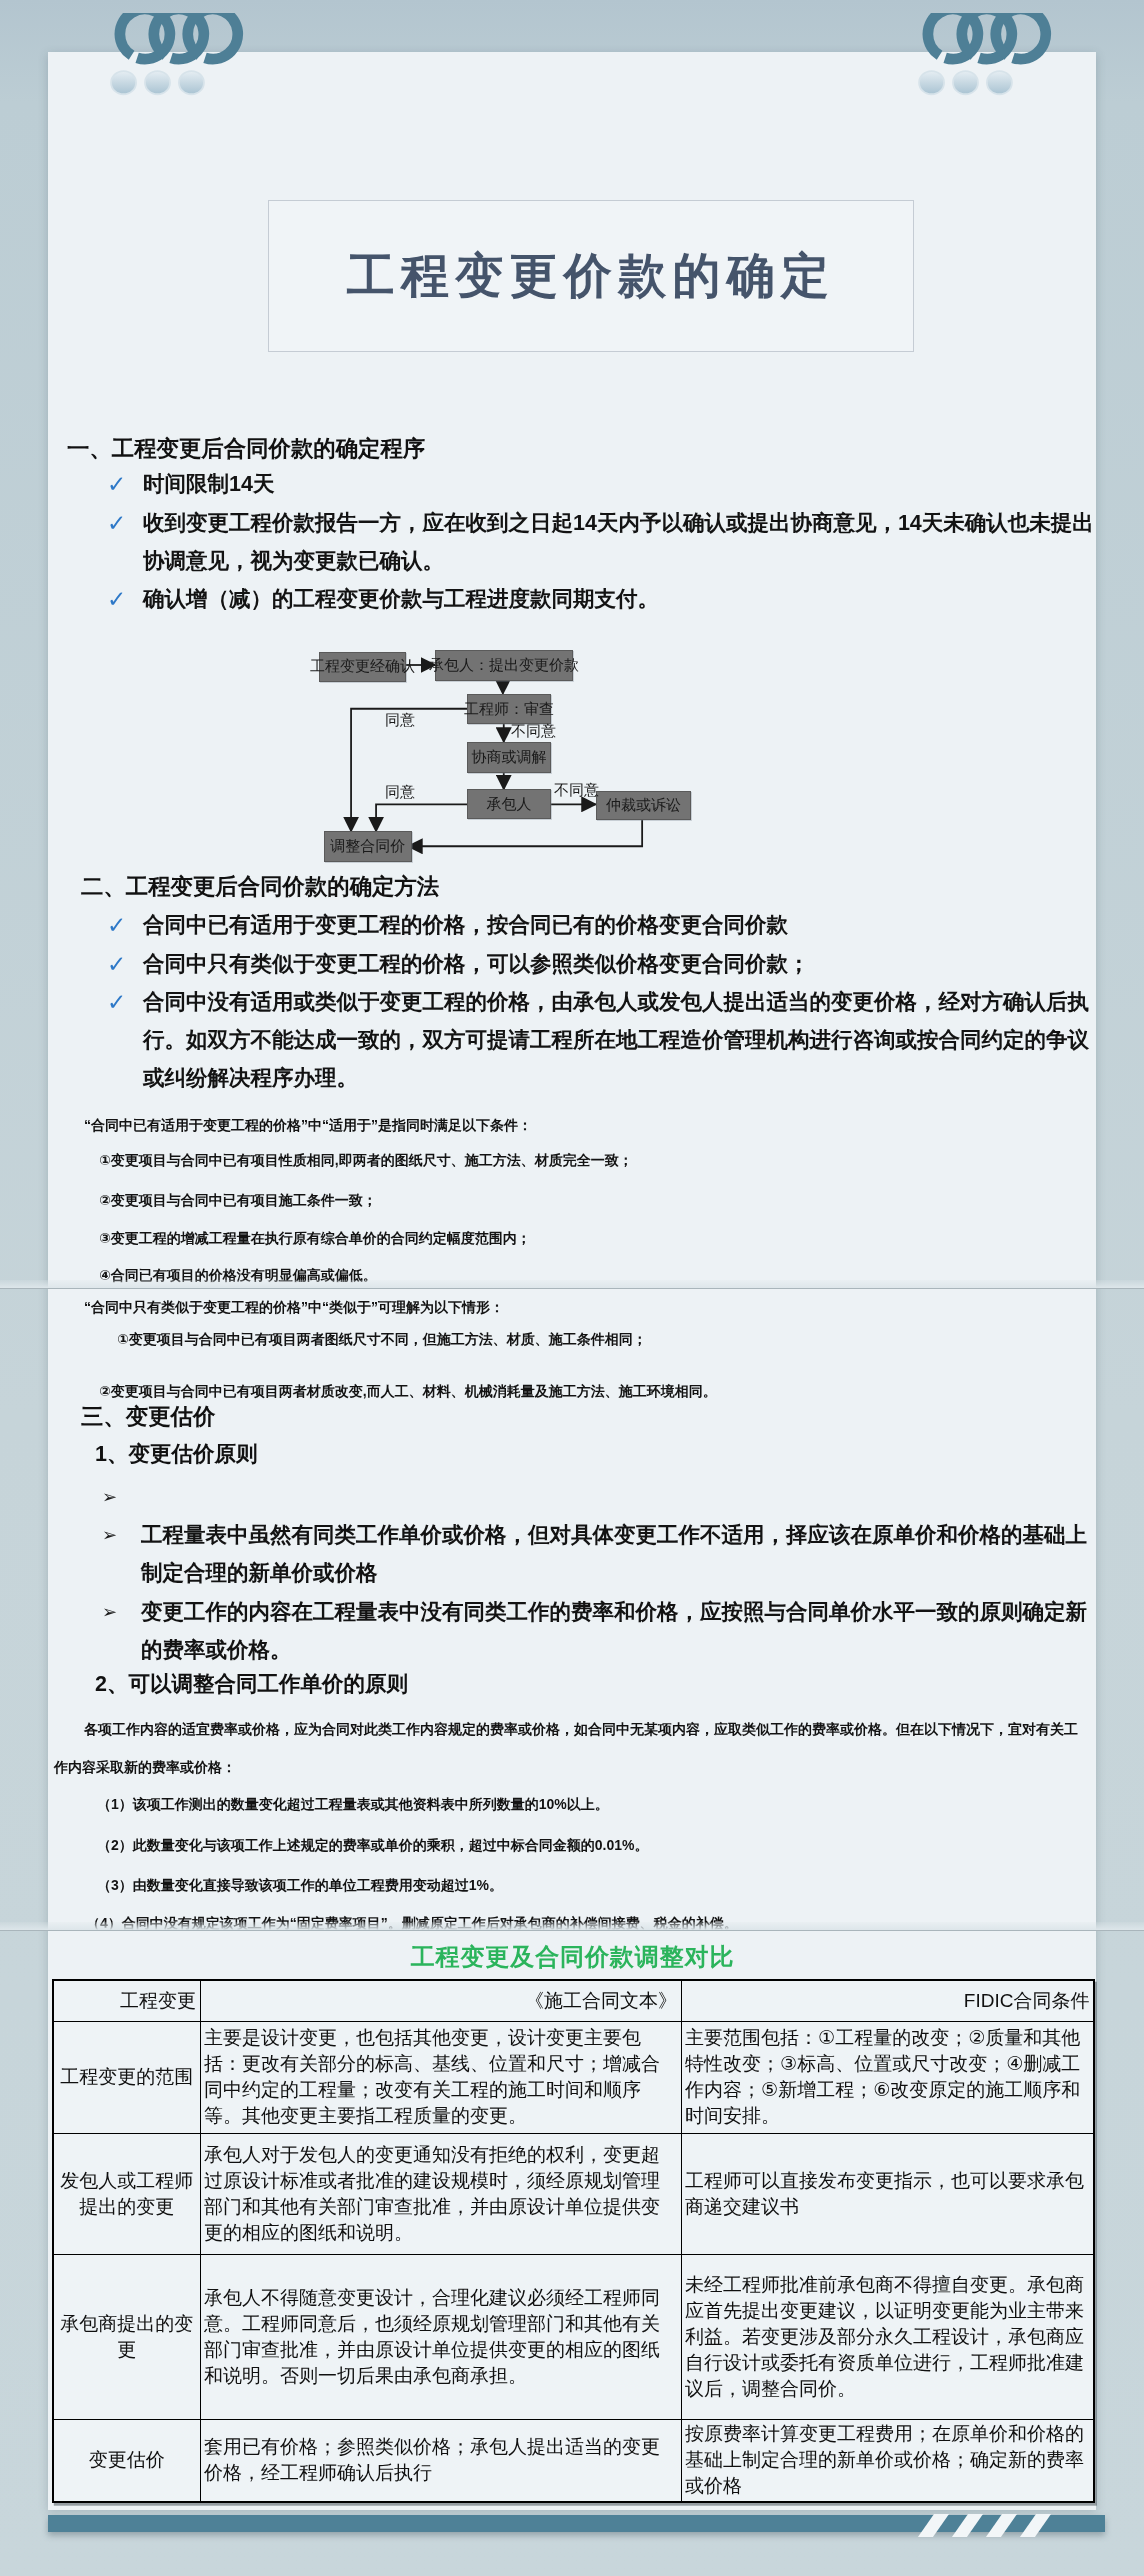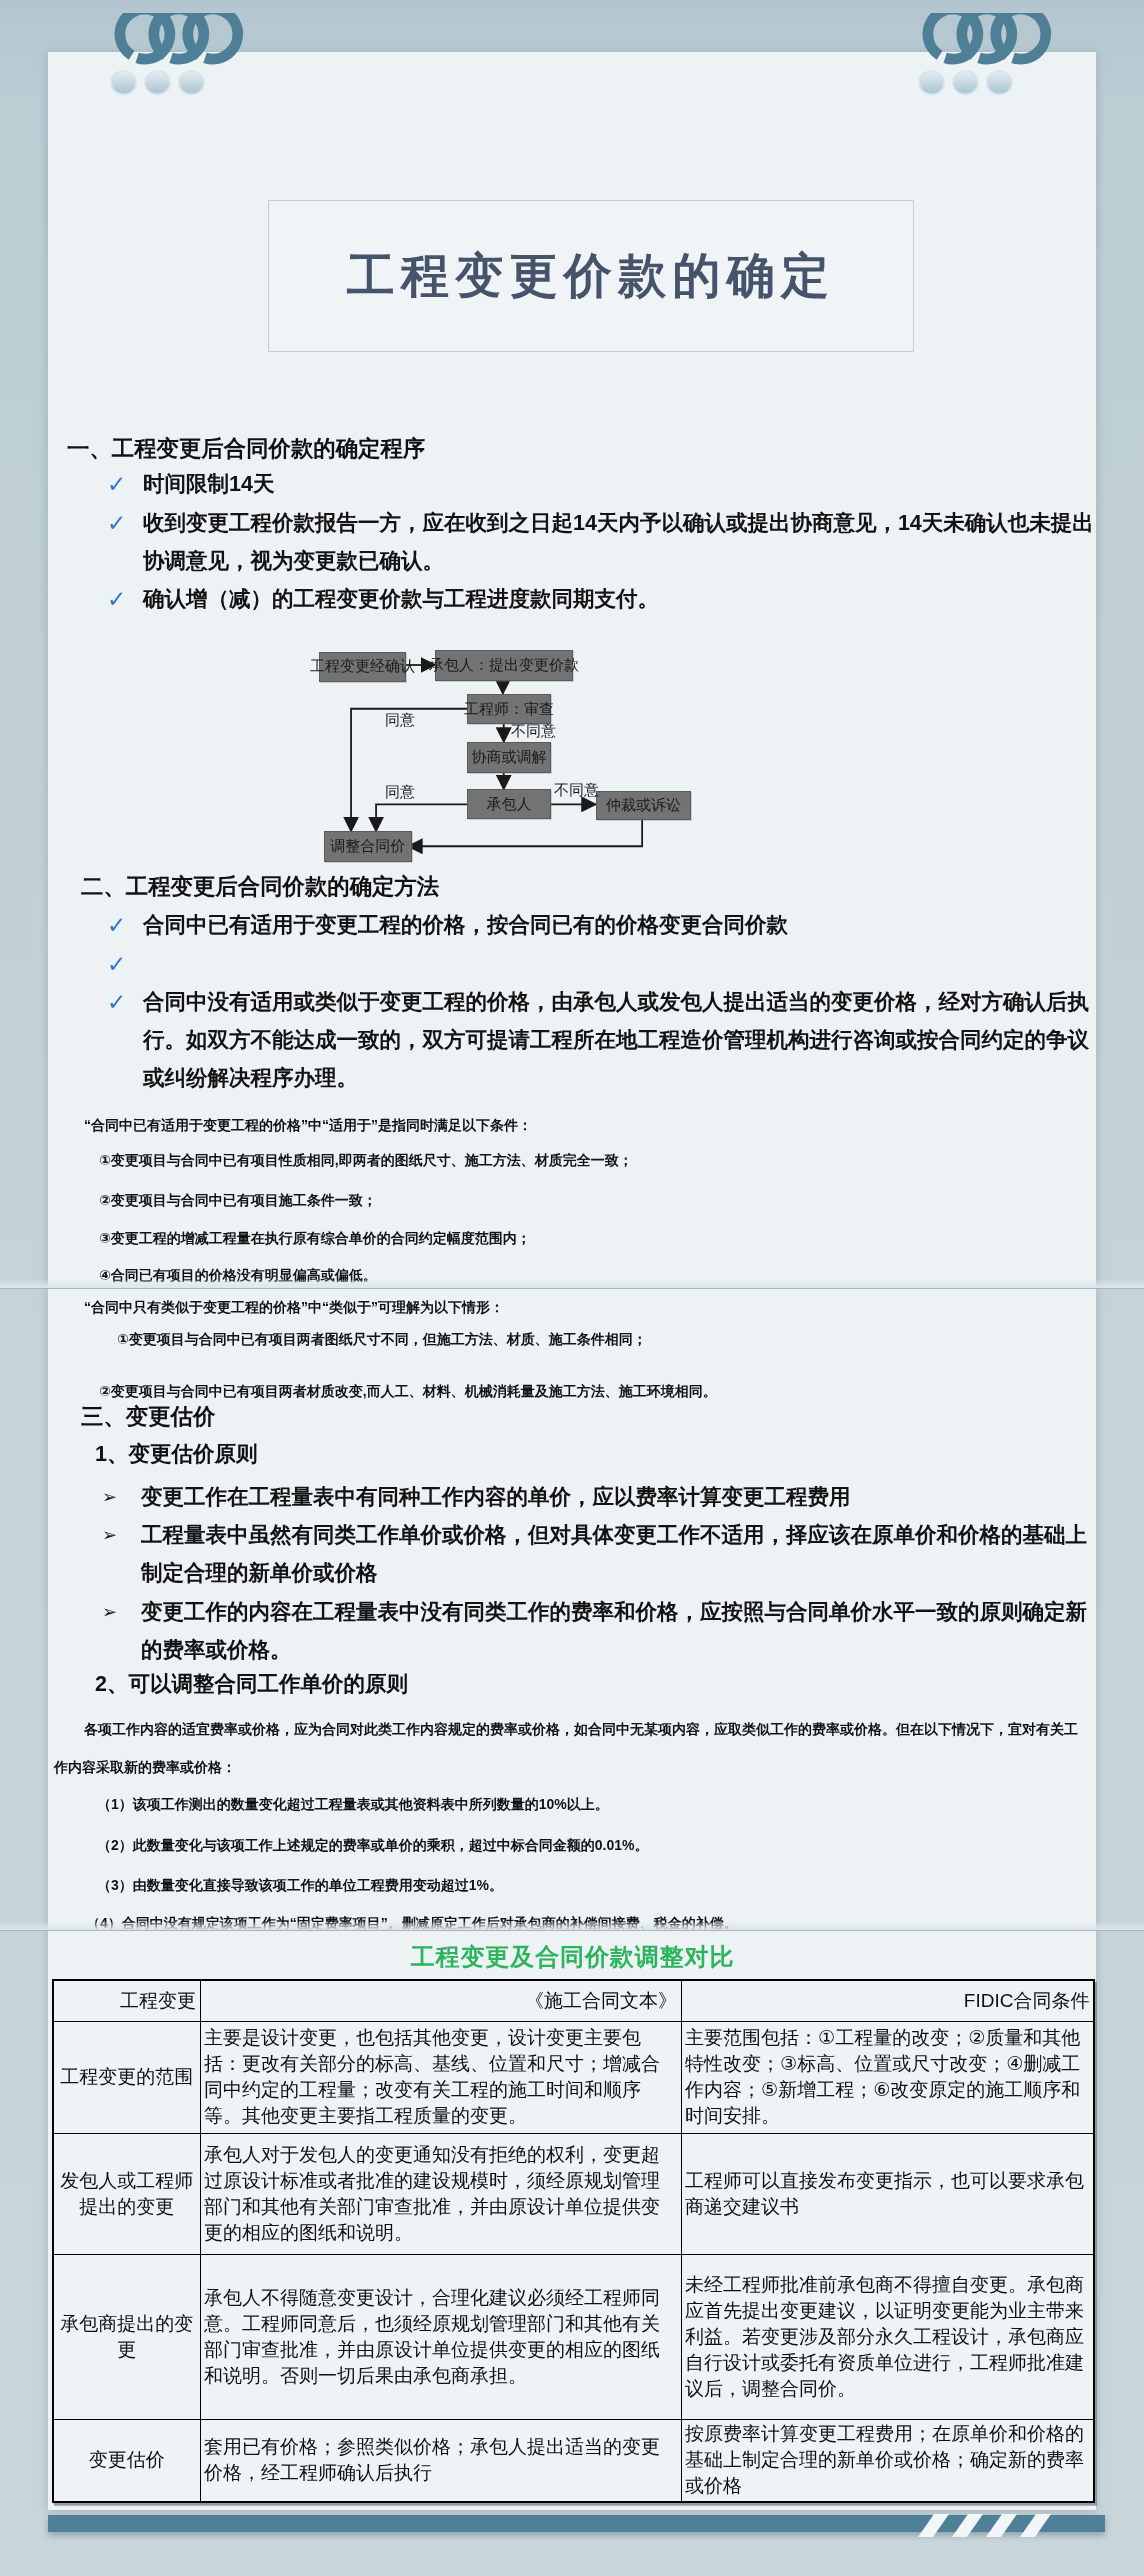--- a/index.html
+++ b/index.html
@@ -165,20 +165,21 @@
 </div>
 
 <div class="abs h-sec" style="left:81px;top:871px;">二、工程变更后合同价款的确定方法</div>
 
 <div class="abs check-item" style="left:107px;top:906px;width:984px;">
   <span class="check-mark">✓</span>
   <span class="body-t nowrap">合同中已有适用于变更工程的价格，按合同已有的价格变更合同价款</span>
 </div>
 <div class="abs check-item" style="left:107px;top:945px;width:984px;">
   <span class="check-mark">✓</span>
+  <span class="body-t nowrap">合同中只有类似于变更工程的价格，可以参照类似价格变更合同价款；</span>
 </div>
 <div class="abs check-item" style="left:107px;top:983px;width:995px;">
   <span class="check-mark">✓</span>
   <span class="body-t" style="width:957px;">合同中没有适用或类似于变更工程的价格，由承包人或发包人提出适当的变更价格，经对方确认后执行。如双方不能达成一致的，双方可提请工程所在地工程造价管理机构进行咨询或按合同约定的争议或纠纷解决程序办理。</span>
 </div>
 
 <div class="abs para nowrap" style="left:84px;top:1106px;">“合同中已有适用于变更工程的价格”中“适用于”是指同时满足以下条件：</div>
 <div class="abs para nowrap" style="left:99px;top:1141px;">①变更项目与合同中已有项目性质相同,即两者的图纸尺寸、施工方法、材质完全一致；</div>
 <div class="abs para nowrap" style="left:99px;top:1181px;">②变更项目与合同中已有项目施工条件一致；</div>
 <div class="abs para nowrap" style="left:99px;top:1219px;">③变更工程的增减工程量在执行原有综合单价的合同约定幅度范围内；</div>
@@ -188,21 +189,20 @@
 
 <div class="abs para nowrap" style="left:84px;top:1288px;">“合同中只有类似于变更工程的价格”中“类似于”可理解为以下情形：</div>
 <div class="abs para nowrap" style="left:117px;top:1320px;">①变更项目与合同中已有项目两者图纸尺寸不同，但施工方法、材质、施工条件相同；</div>
 <div class="abs para nowrap" style="left:99px;top:1360px;margin-top:12px;">②变更项目与合同中已有项目两者材质改变,而人工、材料、机械消耗量及施工方法、施工环境相同。</div>
 
 <div class="abs h-sec" style="left:81px;top:1401px;">三、变更估价</div>
 <div class="abs h-sub" style="left:95px;top:1439px;">1、变更估价原则</div>
 
 <div class="abs arrow-item" style="left:102px;top:1478px;width:993px;">
   <span class="arrow-mark">➢</span>
-  <span class="body-t nowrap">变更工作在工程量表中有同种工作内容的单价，应以费率计算变更工程费用</span>
 </div>
 <div class="abs arrow-item" style="left:102px;top:1516px;width:1000px;">
   <span class="arrow-mark">➢</span>
   <span class="body-t" style="width:957px;">工程量表中虽然有同类工作单价或价格，但对具体变更工作不适用，择应该在原单价和价格的基础上制定合理的新单价或价格</span>
 </div>
 <div class="abs arrow-item" style="left:102px;top:1593px;width:1000px;">
   <span class="arrow-mark">➢</span>
   <span class="body-t" style="width:957px;">变更工作的内容在工程量表中没有同类工作的费率和价格，应按照与合同单价水平一致的原则确定新的费率或价格。</span>
 </div>
 

